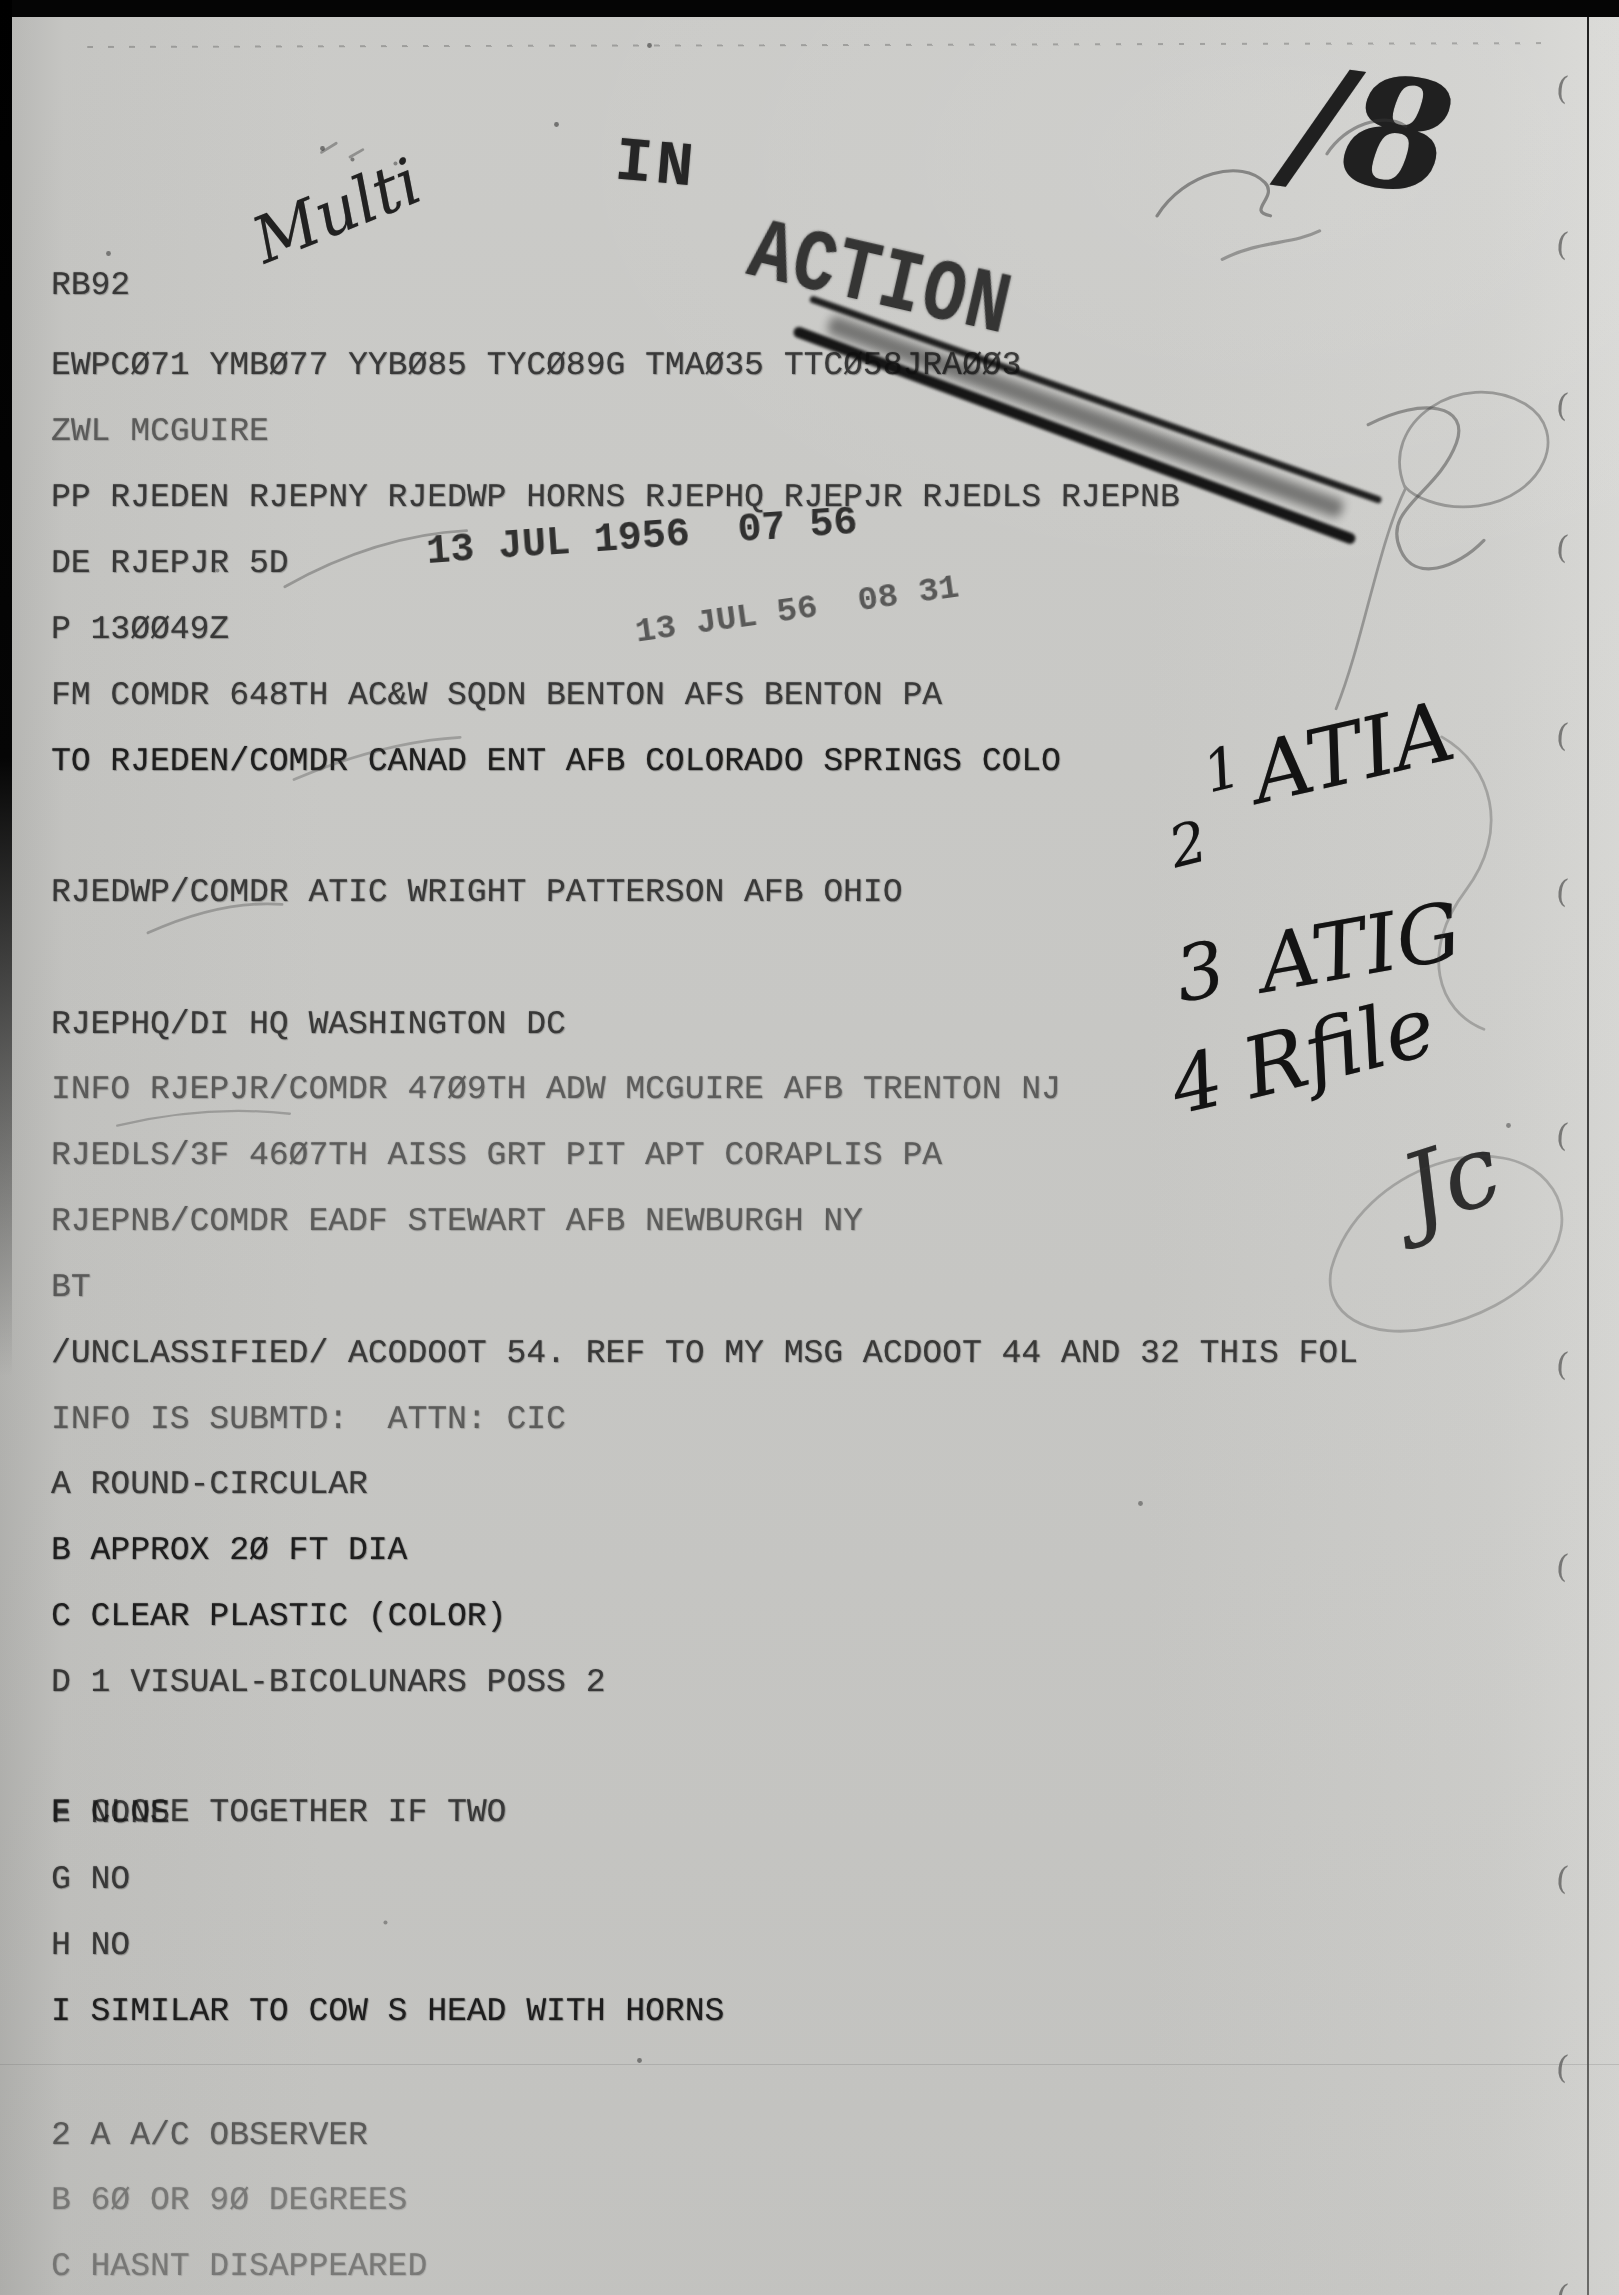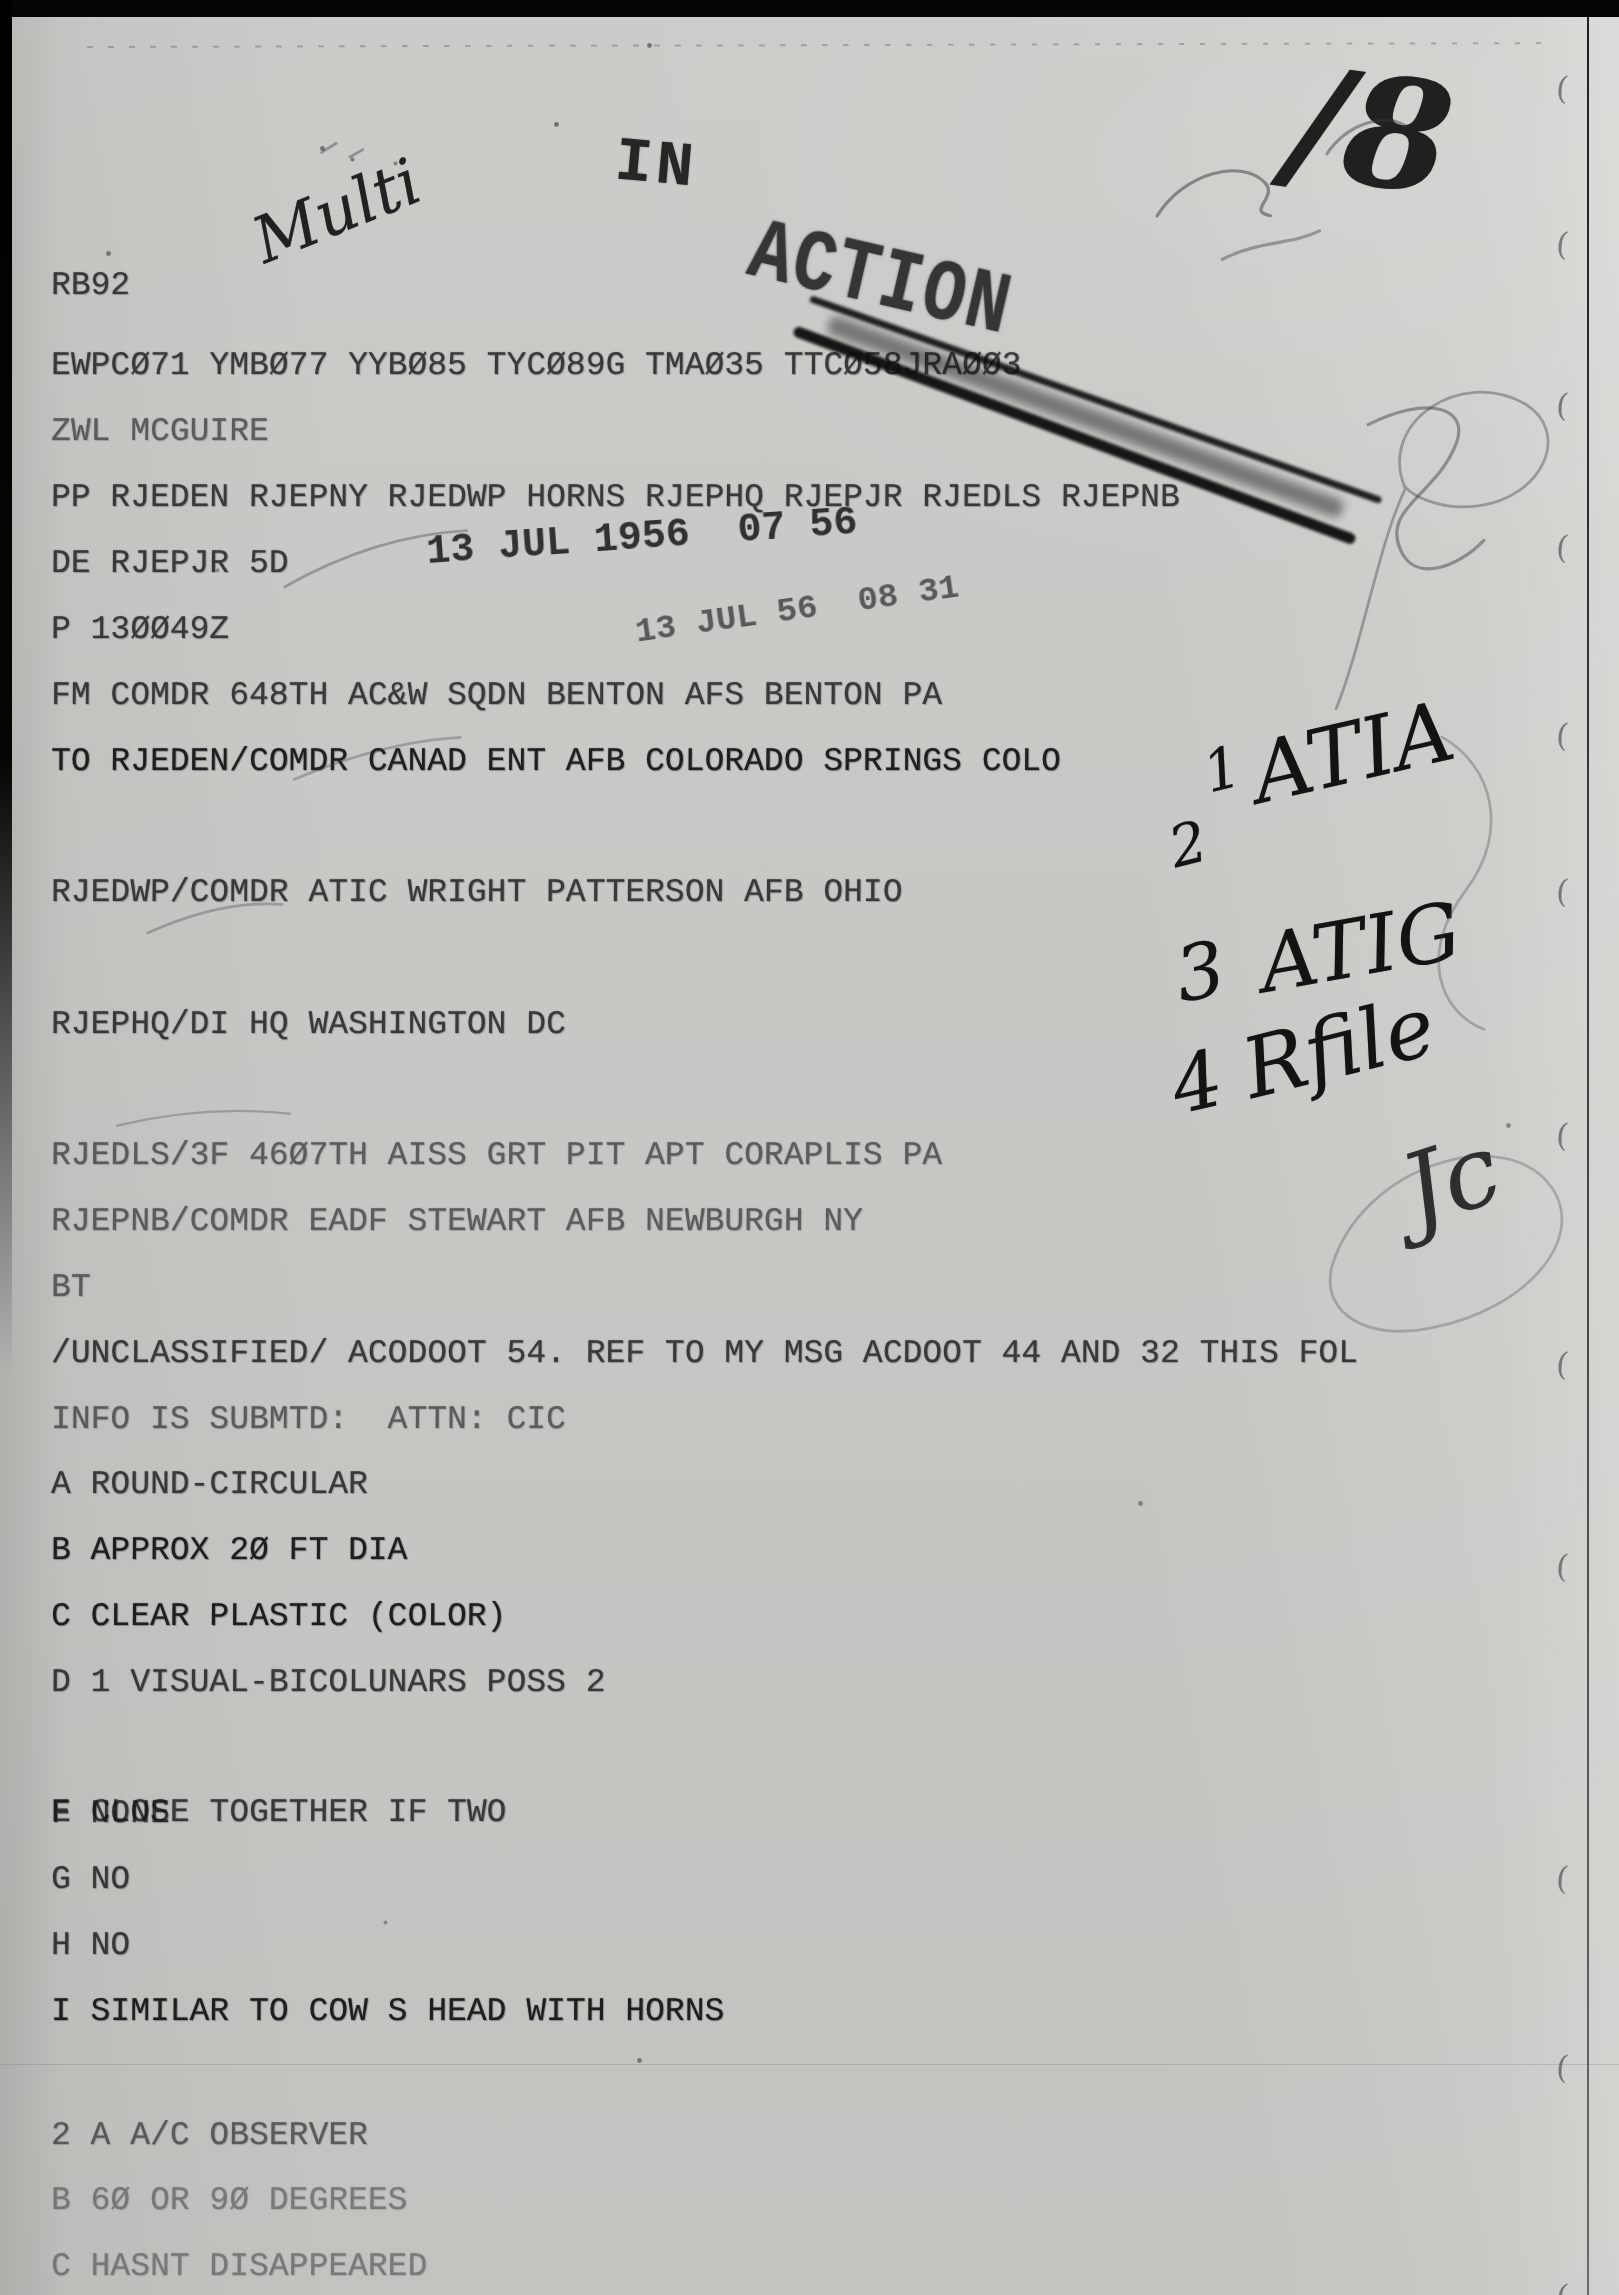--- a/index.html
+++ b/index.html
@@ -75,20 +75,21 @@
   <div class="tl f2" style="top:269px">RB92</div>
   <div class="tl f2" style="top:349px">EWPCØ71 YMBØ77 YYBØ85 TYCØ89G TMAØ35 TTCØ58JRAØØ3</div>
   <div class="tl f3" style="top:415px">ZWL MCGUIRE</div>
   <div class="tl f2" style="top:481px">PP RJEDEN RJEPNY RJEDWP HORNS RJEPHQ RJEPJR RJEDLS RJEPNB</div>
   <div class="tl f2" style="top:547px">DE RJEPJR 5D</div>
   <div class="tl f2" style="top:613px">P 13ØØ49Z</div>
   <div class="tl f2" style="top:679px">FM COMDR 648TH AC&amp;W SQDN BENTON AFS BENTON PA</div>
   <div class="tl f1" style="top:745px">TO RJEDEN/COMDR CANAD ENT AFB COLORADO SPRINGS COLO</div>
   <div class="tl f2" style="top:876px">RJEDWP/COMDR ATIC WRIGHT PATTERSON AFB OHIO</div>
   <div class="tl f2" style="top:1008px">RJEPHQ/DI HQ WASHINGTON DC</div>
+  <div class="tl f3" style="top:1073px">INFO RJEPJR/COMDR 47Ø9TH ADW MCGUIRE AFB TRENTON NJ</div>
   <div class="tl f3" style="top:1139px">RJEDLS/3F 46Ø7TH AISS GRT PIT APT CORAPLIS PA</div>
   <div class="tl f3" style="top:1205px">RJEPNB/COMDR EADF STEWART AFB NEWBURGH NY</div>
   <div class="tl f3" style="top:1271px">BT</div>
   <div class="tl f2" style="top:1337px">/UNCLASSIFIED/ ACODOOT 54. REF TO MY MSG ACDOOT 44 AND 32 THIS FOL</div>
   <div class="tl f3" style="top:1403px">INFO IS SUBMTD:  ATTN: CIC</div>
   <div class="tl f2" style="top:1468px">A ROUND-CIRCULAR</div>
   <div class="tl f1" style="top:1534px">B APPROX 2Ø FT DIA</div>
   <div class="tl f1" style="top:1600px">C CLEAR PLASTIC (COLOR)</div>
   <div class="tl f2" style="top:1666px">D 1 VISUAL-BICOLUNARS POSS 2</div>
   <div class="tl f2" style="top:1796px">E CLOSE TOGETHER IF TWO</div>

